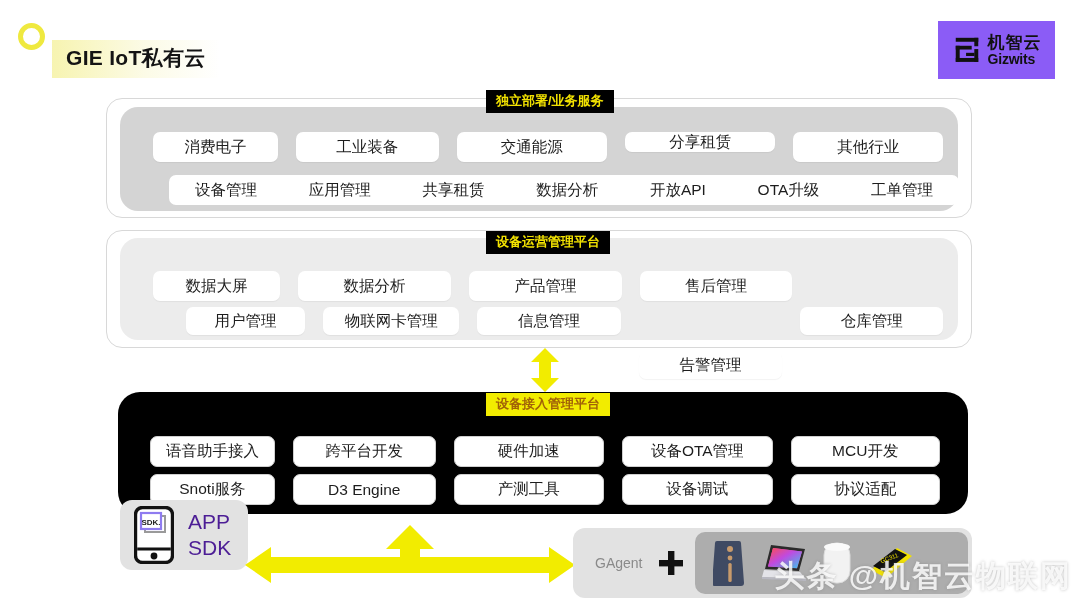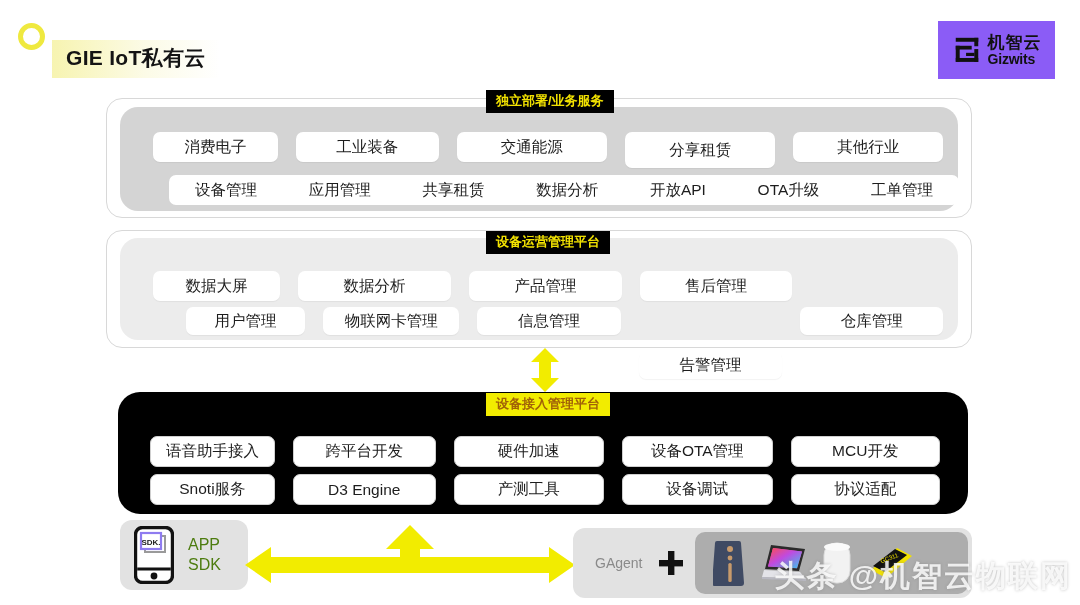--- a/index.html
+++ b/index.html
@@ -77,21 +77,21 @@
   .arrow-v { position: absolute; }
   .arrow-h { position: absolute; }
 
   
   .botcard {
     position: absolute; background: #e2e2e2; border-radius: 12px;
     display: flex; align-items: center;
   }
   .phone-ico { width: 40px; height: 58px; flex: none; margin-left: 14px; }
   .sdk-label {
-    margin-left: 14px; font-size: 16px; color: #4d7c0f; line-height: 1.25;
+    margin-left: 14px; font-size: 21px; color: #4c1d95; line-height: 1.25;
     font-weight: 500;
   }
   .gagent-txt { font-size: 14px; color: #8a8a8a; margin-left: 22px; font-weight: 500; }
   .plus { width: 26px; height: 26px; margin-left: 16px; flex:none; }
   .devstrip {
     position: absolute; background: #adadad; border-radius: 10px;
     display: flex; align-items: center; gap: 14px; padding-left: 18px;
   }
   .dev { flex: none; }
 
@@ -132,21 +132,21 @@
   <div class="outer" style="left:106px; top:98px; width:866px; height:120px;">
   </div>
   <div class="inner" style="left:120px; top:107px; width:838px; height:104px;"></div>
 
   <div class="badge black" style="left:486px; top:90px;">独立部署/业务服务</div>
 
   <div class="chiprow" style="left:153px; top:132px; width:790px; gap:18px;">
     <div class="chip" style="width:127px;height:30px;">消费电子</div>
     <div class="chip" style="width:145px;height:30px;">工业装备</div>
     <div class="chip" style="width:153px;height:30px;">交通能源</div>
-    <div class="chip" style="width:153px;height:36px;text-align:right;">分享租赁</div>
+    <div class="chip" style="width:153px;height:20px;text-align:right;">分享租赁</div>
     <div class="chip" style="width:152px;height:30px;">其他行业</div>
   </div>
 
   <div class="merged" style="left:153px; top:175px; width:790px; height:30px;">
     <span>设备管理</span>
     <span>应用管理</span>
     <span>共享租赁</span>
     <span>数据分析</span>
     <span>开放API</span>
     <span>OTA升级</span>
@@ -190,21 +190,21 @@
   </div>
 
   <div class="chiprow" style="left:150px; top:474px; width:790px; gap:18px;">
     <div class="chip dk" style="width:127px;height:31px;">Snoti服务</div>
     <div class="chip dk" style="width:145px;height:31px;">D3 Engine</div>
     <div class="chip dk" style="width:153px;height:31px;">产测工具</div>
     <div class="chip dk" style="width:153px;height:31px;">设备调试</div>
     <div class="chip dk" style="width:152px;height:31px;">协议适配</div>
   </div>
 
-  <div class="botcard" style="left:120px; top:520px; width:128px; height:70px;">
+  <div class="botcard" style="left:120px; top:500px; width:128px; height:70px;">
     <svg class="phone-ico" viewBox="0 0 40 58">
       <rect x="1.5" y="1.5" width="37" height="55" rx="7" ry="7" fill="#fff" stroke="#111" stroke-width="3.4"></rect>
       <line x1="3.2" y1="43" x2="36.8" y2="43" stroke="#111" stroke-width="3"></line>
       <circle cx="20" cy="50" r="3.4" fill="#111"></circle>
       <rect x="11" y="10" width="20" height="16" fill="#fff" stroke="#9a9a9a" stroke-width="2"></rect>
       <rect x="7" y="7" width="20" height="16" fill="#fff" stroke="#8f7bf0" stroke-width="2.2"></rect>
       <text x="17" y="18.6" font-size="8" font-family="'Liberation Sans',sans-serif" font-weight="bold" fill="#222" text-anchor="middle">SDK.</text>
     </svg>
     <div class="sdk-label">
       <div>APP</div>

